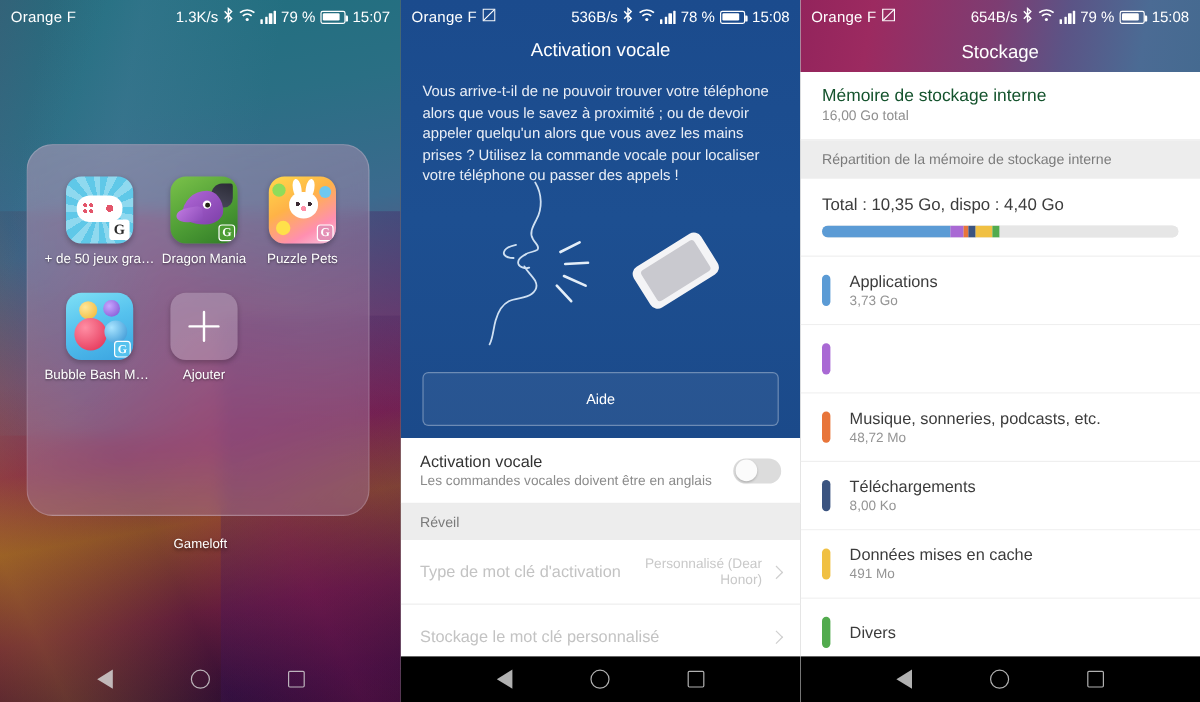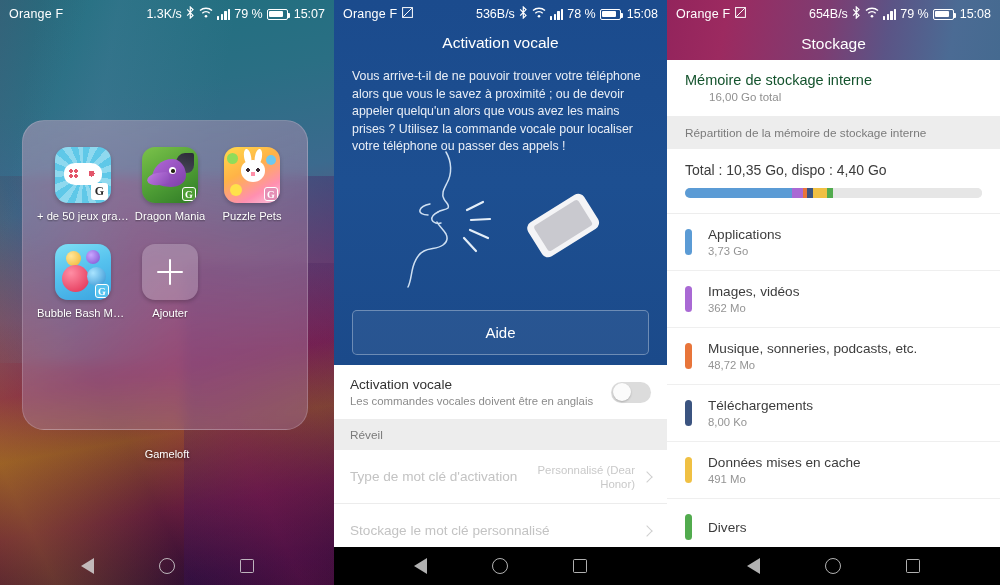--- a/index.html
+++ b/index.html
@@ -155,21 +155,21 @@
 
   
   .p2 { background:#f2f2f2; }
   .p2-hero { position:absolute; top:0; left:0; right:0; height:365px; background:#1c4c8c;
              background: linear-gradient(180deg,#1b4b8d 0%, #1d4f91 50%, #1b4a8a 100%); }
   .p2-title { position:absolute; top:34px; left:0; right:0; text-align:center; color:#fff; font-size:15.5px; }
   .p2-desc { position:absolute; top:68px; left:18px; right:18px; color:#e9eef6; font-size:12.4px; line-height:17.5px; }
   .p2-art { position:absolute; top:150px; left:0; right:0; height:150px; }
   .p2-help { position:absolute; left:18px; right:18px; top:310px; height:45px; border-radius:5px;
              border:1px solid rgba(255,255,255,.32); background: rgba(255,255,255,.06);
-             color:#fff; font-size:15px; display:flex; align-items:center; justify-content:center; }
+             color:#fff; font-size:12px; display:flex; align-items:center; justify-content:center; }
 
   .p2-list { position:absolute; top:365px; left:0; right:0; bottom:38px; background:#fafafa; }
   .row { position:relative; background:#fff; padding: 11px 16px; border-bottom:1px solid #ececec; }
   .row.toggle-row { display:flex; align-items:center; min-height:55px; }
   .row-texts { flex:1; }
   .row-title { font-size:13.6px; color:#333; }
   .row-sub { font-size:11.4px; color:#8b8b8b; margin-top:3px; }
   .switch { width:40px; height:21px; border-radius:11px; background:#dcdcdc; position:relative; flex:0 0 auto; }
   .switch .knob { position:absolute; left:1.5px; top:1.5px; width:18px; height:18px; border-radius:50%;
                   background:#fbfbfb; box-shadow:0 1px 2px rgba(0,0,0,.22); }
@@ -181,21 +181,21 @@
           transform: rotate(45deg); flex:0 0 auto; }
 
   
   .p3 { background:#fafafa; }
   .p3-head { position:absolute; top:0; left:0; right:0; height:60px;
              background: linear-gradient(100deg,#93245c 0%, #9c2a60 18%, #7d3d72 48%, #5b5486 66%, #4b6b94 85%, #456a90 100%); }
   .p3-title { position:absolute; top:35px; left:0; right:0; text-align:center; color:#fff; font-size:15.5px; }
   .p3-body { position:absolute; top:60px; left:0; right:0; bottom:38px; background:#fafafa; overflow:hidden; }
   .mem-head { background:#fff; padding: 12px 18px 13px; border-bottom:1px solid #ededed; }
   .mem-title { font-size:14.5px; color:#14532d; }
-  .mem-sub { font-size:11.5px; color:#8f8f8f; margin-top:3px;margin-left:24px; }
+  .mem-sub { font-size:11.5px; color:#8f8f8f; margin-top:3px; }
   .mem-section { background:#ededed; padding: 9px 18px; font-size:11.8px; color:#7b7b7b; }
   .mem-total-wrap { background:#fff; padding: 13px 18px 15px; border-bottom:1px solid #ededed; }
   .mem-total { font-size:14px; color:#3c3c3c; }
   .bar { margin-top:10px; height:10px; border-radius:5px; background:#e6e6e6; overflow:hidden; display:flex; }
   .bar i { display:block; height:100%; }
   .st-row { background:#fff; display:flex; align-items:center; padding: 11px 18px; border-bottom:1px solid #efefef; min-height:57px; }
   .st-chip { width:7px; height:26px; border-radius:3.5px; flex:0 0 auto; margin-right:16px; }
   .st-name { font-size:13.6px; color:#3c3c3c; }
   .st-size { font-size:11.3px; color:#949494; margin-top:3px; }
 </style>
@@ -475,24 +475,20 @@
 
       <div class="st-row">
         <div class="st-chip" style="background:#5b9bd5"></div>
         <div>
           <div class="st-name">Applications</div>
           <div class="st-size">3,73  Go</div>
         </div>
       </div>
       <div class="st-row">
         <div class="st-chip" style="background:#a969d4"></div>
-        <div>
-          <div class="st-name">Images, vidéos</div>
-          <div class="st-size">362  Mo</div>
-        </div>
       </div>
       <div class="st-row">
         <div class="st-chip" style="background:#e8753a"></div>
         <div>
           <div class="st-name">Musique, sonneries, podcasts, etc.</div>
           <div class="st-size">48,72  Mo</div>
         </div>
       </div>
       <div class="st-row">
         <div class="st-chip" style="background:#3b5480"></div>

